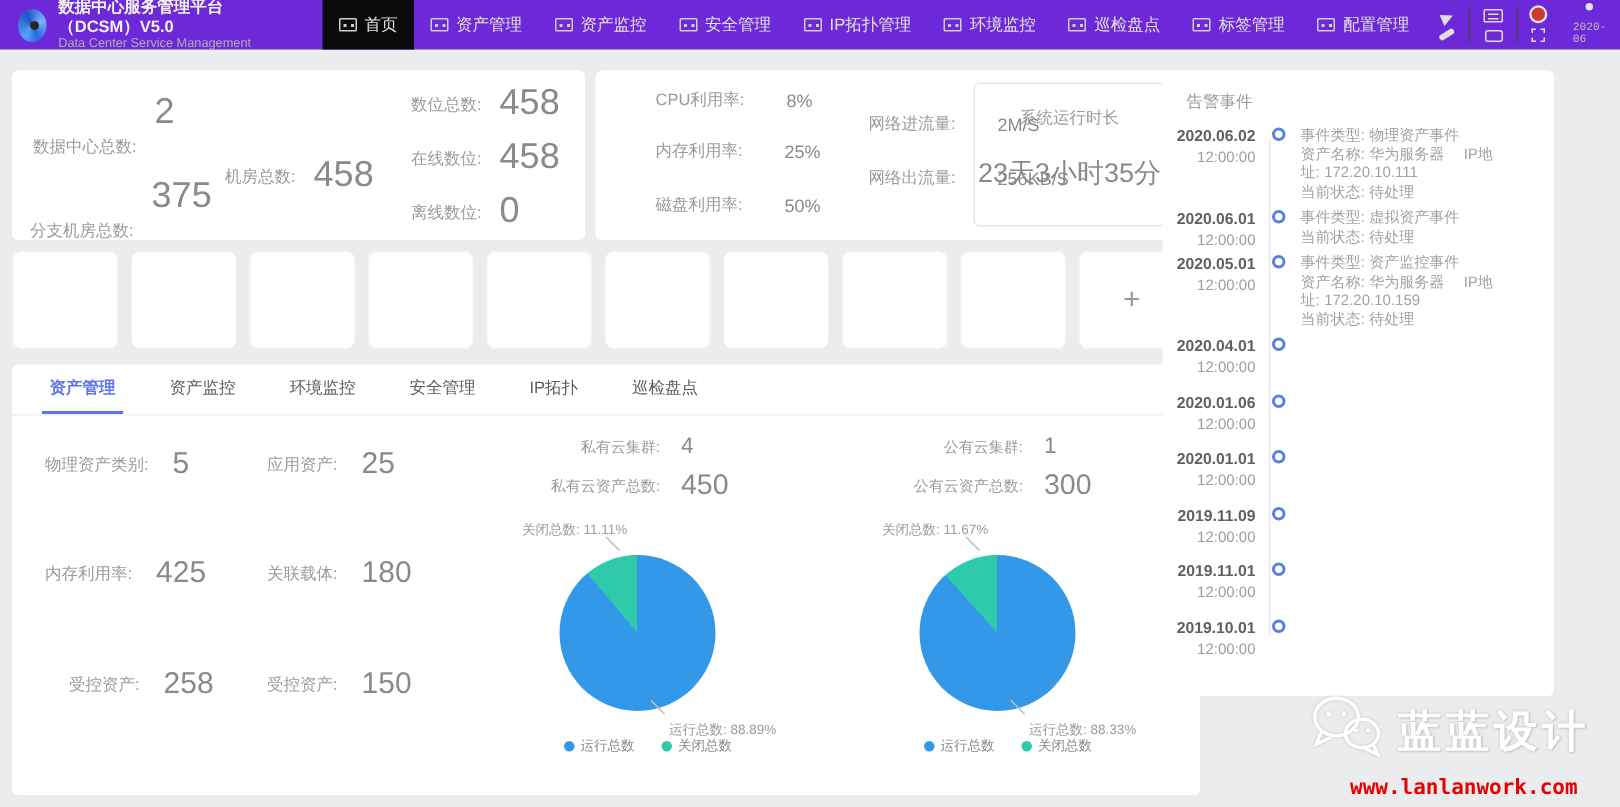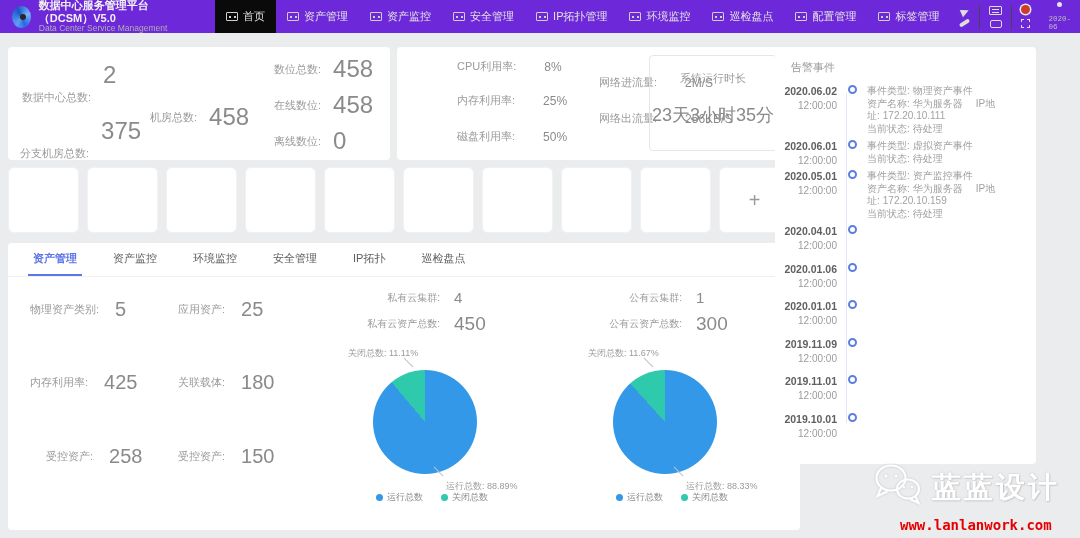--- a/index.html
+++ b/index.html
@@ -36,21 +36,21 @@
   
   .card { position:absolute; background:#fff; border-radius:4px; }
   .c1 { left:8px; top:47px; width:382px; height:113px; }
   .c2 { left:397px; top:47px; width:393px; height:113px; }
 
   .stat { position:absolute; display:flex; align-items:center; gap:12px; }
   .stat .lb { font-size:11px; color:#9b9b9b; white-space:nowrap; }
   .stat .vl { font-size:24px; color:#8a8a8a; }
   .stat.stagger { align-items:flex-end; }
   .stat.stagger .vl { transform:translateY(-16px); }
-  .ustat { position:absolute; display:flex; align-items:center; gap:28px;margin-left:20px; }
+  .ustat { position:absolute; display:flex; align-items:center; gap:28px; }
   .ustat .lb { font-size:11px; color:#9b9b9b; white-space:nowrap; }
   .ustat .vl { font-size:12px; color:#8a8a8a; }
   .uptime { position:absolute; left:252px; top:8px; width:128px; height:96px; border:1px solid #e7e7e7; border-radius:4px; text-align:center; }
   .uptime .lb { font-size:11px; color:#9b9b9b; margin-top:15px; }
   .uptime .vl { font-size:18px; color:#8a8a8a; margin-top:17px; }
 
   
   .shortcuts { position:absolute; left:8px; top:167px; width:782px; height:66px; display:flex; gap:8px; }
   .slot { flex:1; background:#fff; border:1px solid #f1f1f1; border-radius:6px; display:flex; align-items:center; justify-content:center; }
   .slot .plus { font-size:20px; color:#9a9a9a; }
@@ -137,25 +137,25 @@
     <div class="nav-item">
         <span class="nav-ico"></span>
         <span>环境监控</span>
       </div>
     <div class="nav-item">
         <span class="nav-ico"></span>
         <span>巡检盘点</span>
       </div>
     <div class="nav-item">
         <span class="nav-ico"></span>
+        <span>标签管理</span>
+      </div>
+    <div class="nav-item">
+        <span class="nav-ico"></span>
         <span>配置管理</span>
-      </div>
-    <div class="nav-item">
-        <span class="nav-ico"></span>
-        <span>标签管理</span>
       </div>
   </div>
   <div class="top-right">
     <div class="icogrp">
       <div class="i-share"></div>
       <div class="i-handset"></div>
     </div>
     <div class="icogrp">
       <div class="i-monitor"></div>
       <div class="i-tablet"></div>

